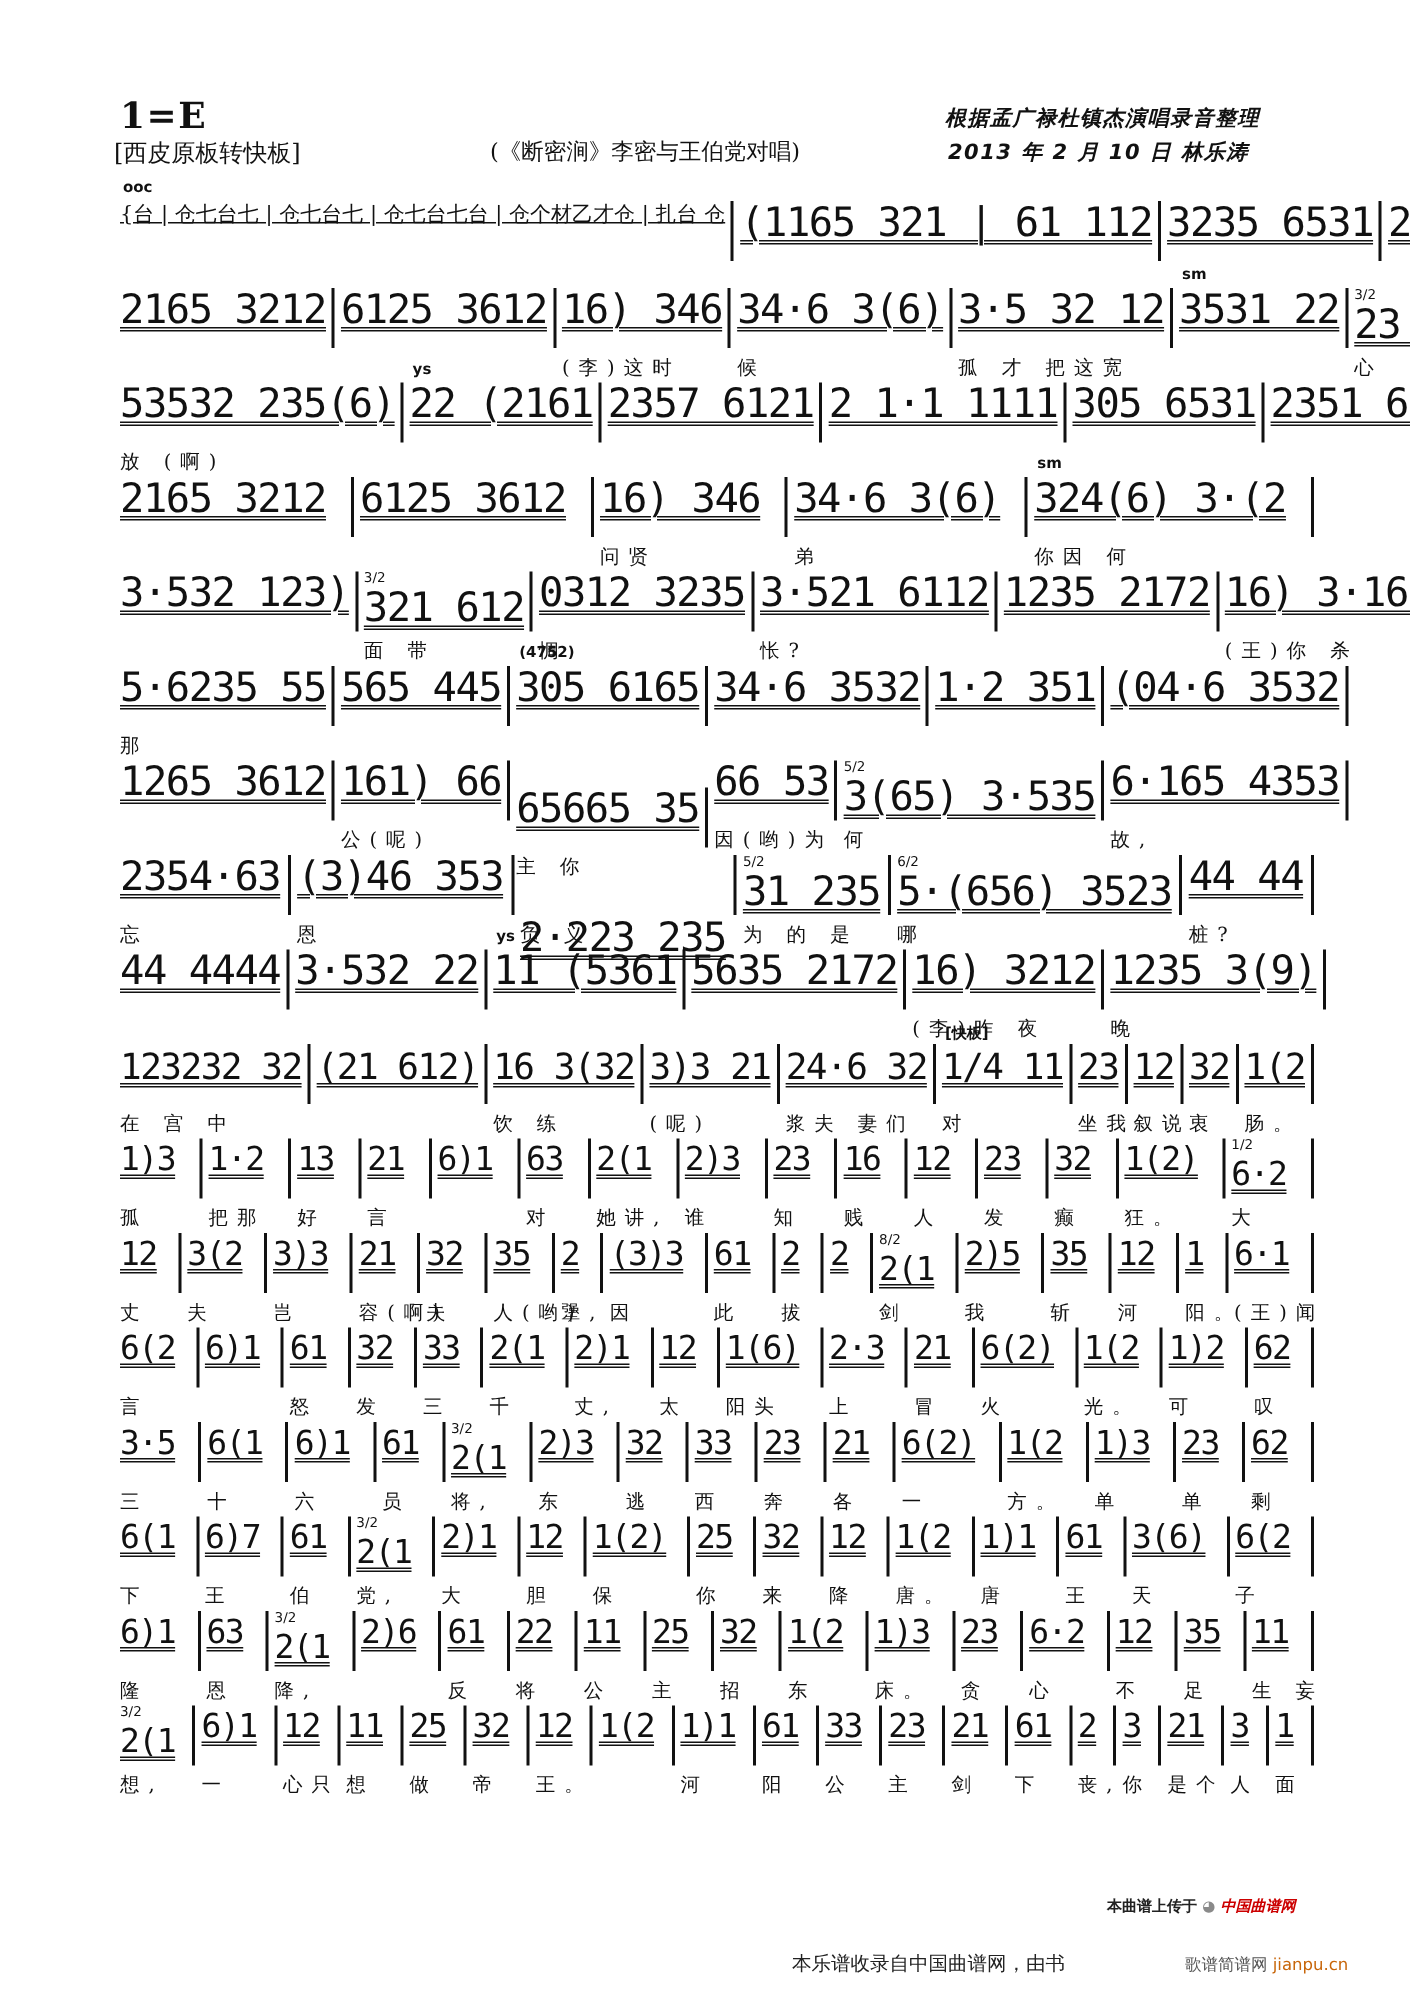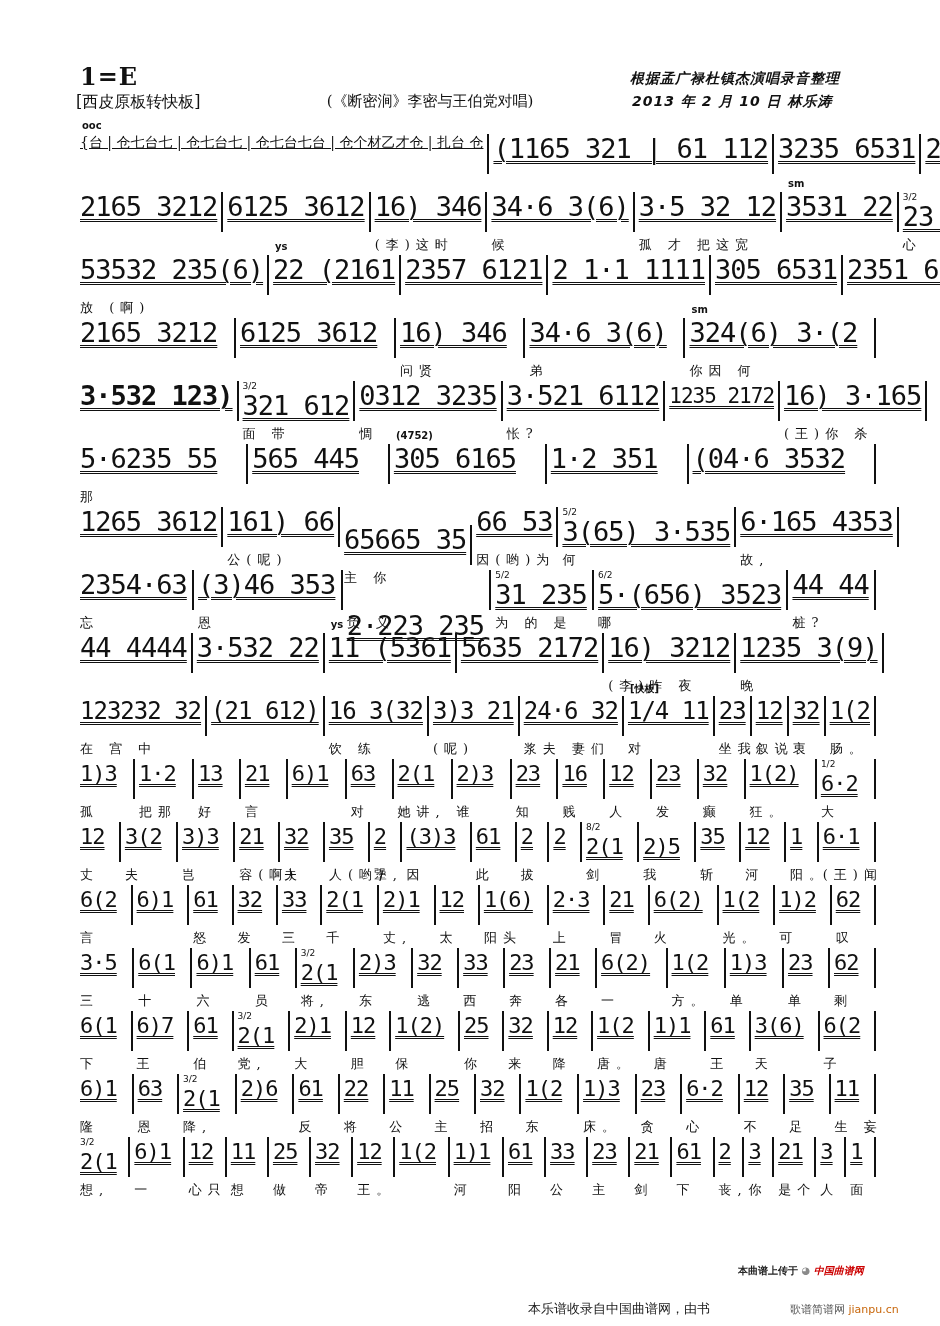--- a/index.html
+++ b/index.html
@@ -125,54 +125,57 @@
         <span class="lyric">弟</span>
       </div>
       <div class="measure" style="flex: 1 1 auto;">
         <span class="annot">sm</span>
         <span class="notes" style="font-size: 27px;">324(6) 3·(2</span>
         <span class="lyric">你因 何</span>
       </div>
     </div>
     <div class="row">
       <div class="measure" style="flex: 1 1 auto;">
-        <span class="notes" style="font-size: 27px; font-weight: bold;">3·532 123)</span>
+        <span class="notes" style="font-size: 27px;">3·532 123)</span>
       </div>
       <div class="measure" style="flex: 1 1 auto;">
         <sup style="font-size: 9px;">3/2</sup>
         <span class="notes" style="font-size: 27px;">321 612</span>
         <span class="lyric">面  带</span>
       </div>
       <div class="measure" style="flex: 1 1 auto;">
         <span class="notes" style="font-size: 27px;">0312 3235</span>
         <span class="lyric">惆</span>
       </div>
       <div class="measure" style="flex: 1 1 auto;">
         <span class="notes" style="font-size: 27px;">3·521 6112</span>
         <span class="lyric">怅?</span>
       </div>
       <div class="measure" style="flex: 1 1 auto;">
-        <span class="notes" style="font-size: 21px;">1235 2172</span>
+        <span class="notes" style="font-size: 27px;">1235 2172</span>
       </div>
       <div class="measure" style="flex: 1 1 auto;">
         <span class="notes" style="font-size: 27px;">16) 3·165</span>
         <span class="lyric">(王)你 杀</span>
       </div>
     </div>
     <div class="row">
       <div class="measure" style="flex: 1 1 auto;">
         <span class="notes" style="font-size: 27px;">5·6235 55</span>
         <span class="lyric">那</span>
       </div>
       <div class="measure" style="flex: 1 1 auto;">
         <span class="notes" style="font-size: 27px;">565 445</span>
       </div>
       <div class="measure" style="flex: 1 1 auto;">
         <span class="annot">(4752)</span>
         <span class="notes" style="font-size: 27px;">305 6165</span>
+      </div>
+      <div class="measure" style="flex: 1 1 auto;">
+        <span class="notes" style="font-size: 27px;">34·6 3532</span>
       </div>
       <div class="measure" style="flex: 1 1 auto;">
         <span class="notes" style="font-size: 27px;">1·2 351</span>
       </div>
       <div class="measure" style="flex: 1 1 auto;">
         <span class="notes" style="font-size: 27px;">(04·6 3532</span>
       </div>
     </div>
     <div class="row">
       <div class="measure" style="flex: 1 1 auto;">
@@ -397,21 +400,21 @@
         <span class="lyric">拔</span>
       </div>
       <div class="measure" style="flex: 1 1 auto;">
         <span class="notes" style="font-size: 22px;">2</span>
       </div>
       <div class="measure" style="flex: 1 1 auto;">
         <sup style="font-size: 9px;">8/2</sup>
         <span class="notes" style="font-size: 22px;">2(1</span>
         <span class="lyric">剑</span>
       </div>
-      <div class="measure" style="flex: 1 1 auto; justify-content: flex-end;">
+      <div class="measure" style="flex: 1 1 auto;">
         <span class="notes" style="font-size: 22px;">2)5</span>
         <span class="lyric">我</span>
       </div>
       <div class="measure" style="flex: 1 1 auto;">
         <span class="notes" style="font-size: 22px;">35</span>
         <span class="lyric">斩</span>
       </div>
       <div class="measure" style="flex: 1 1 auto;">
         <span class="notes" style="font-size: 22px;">12</span>
         <span class="lyric">河</span>

